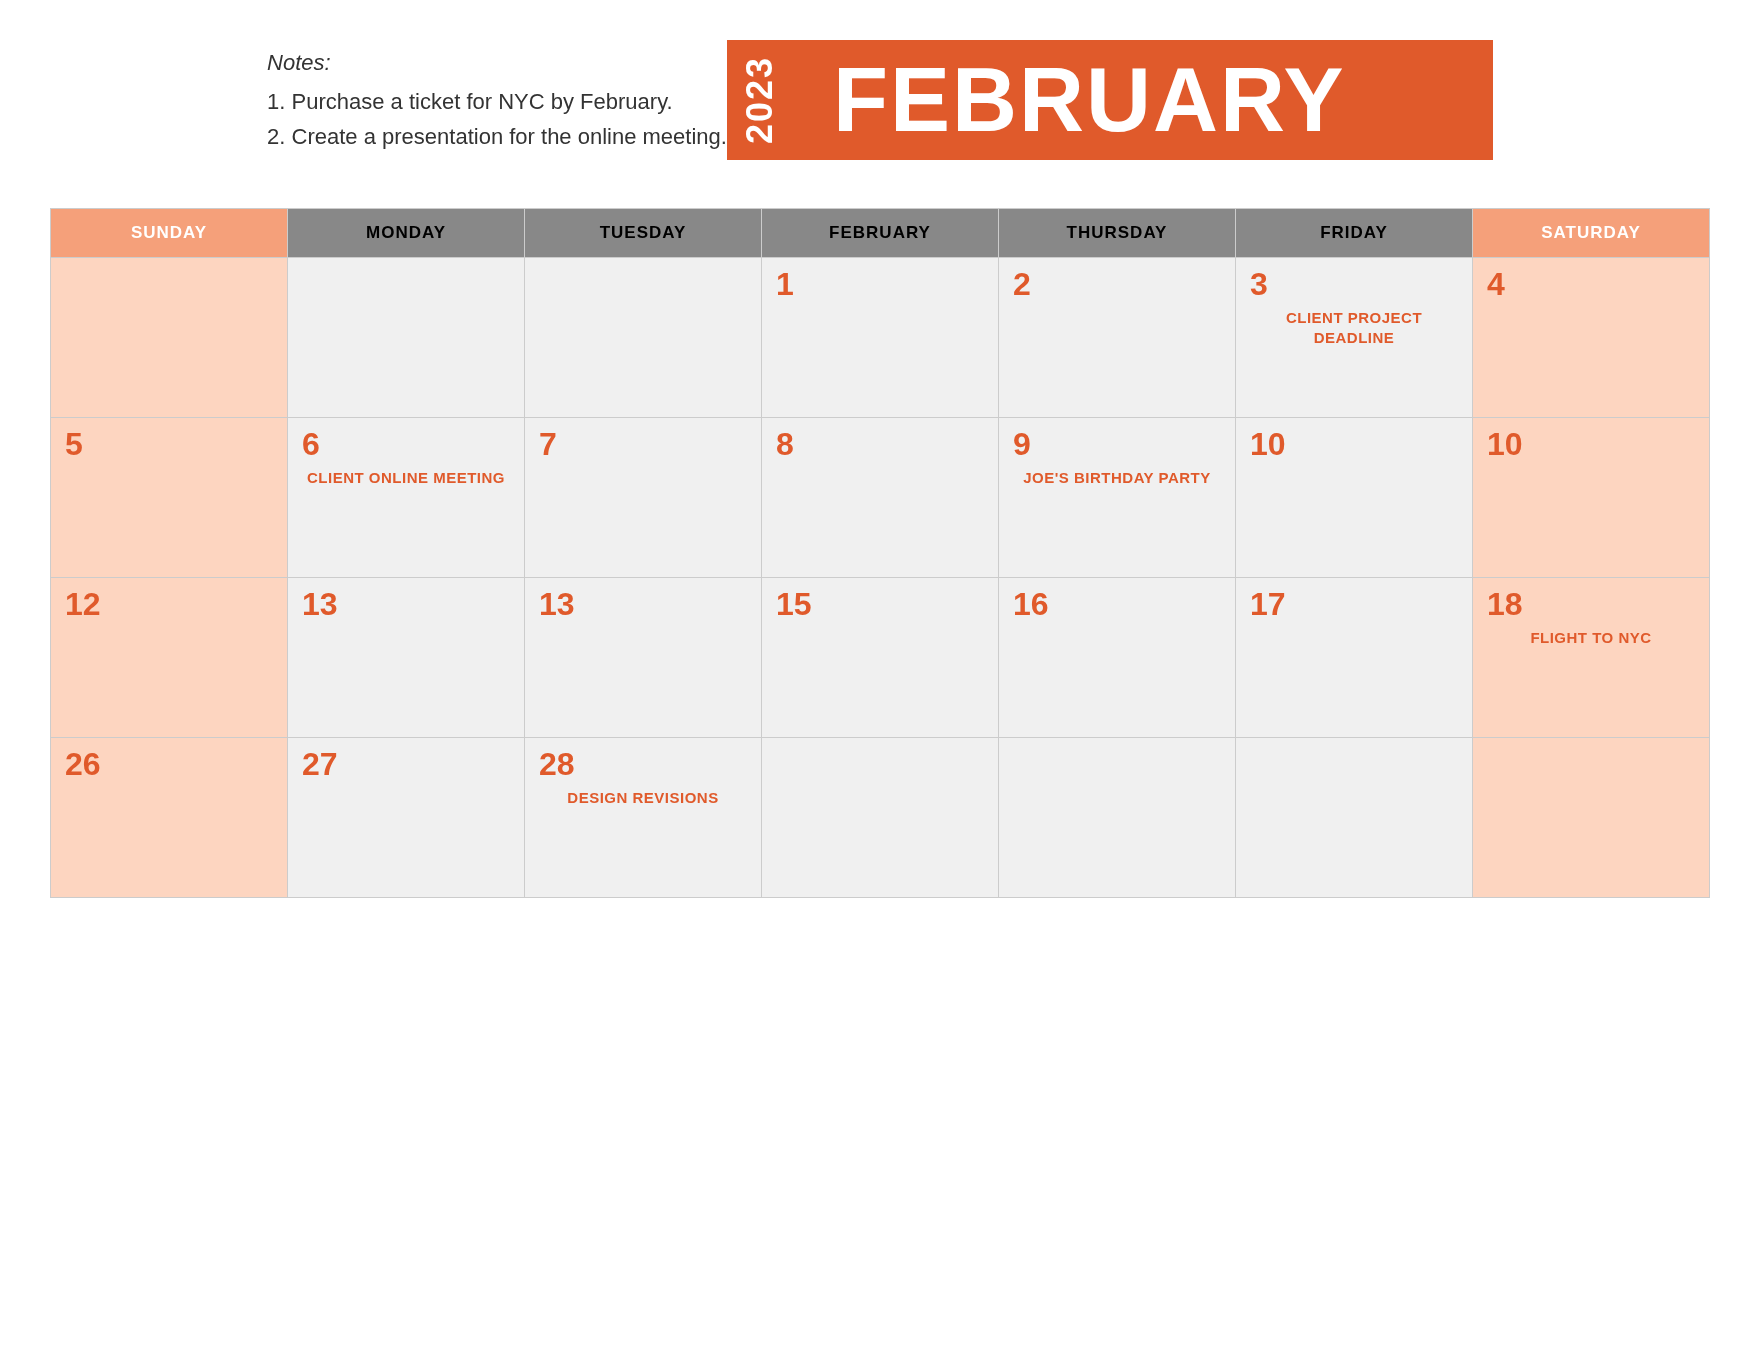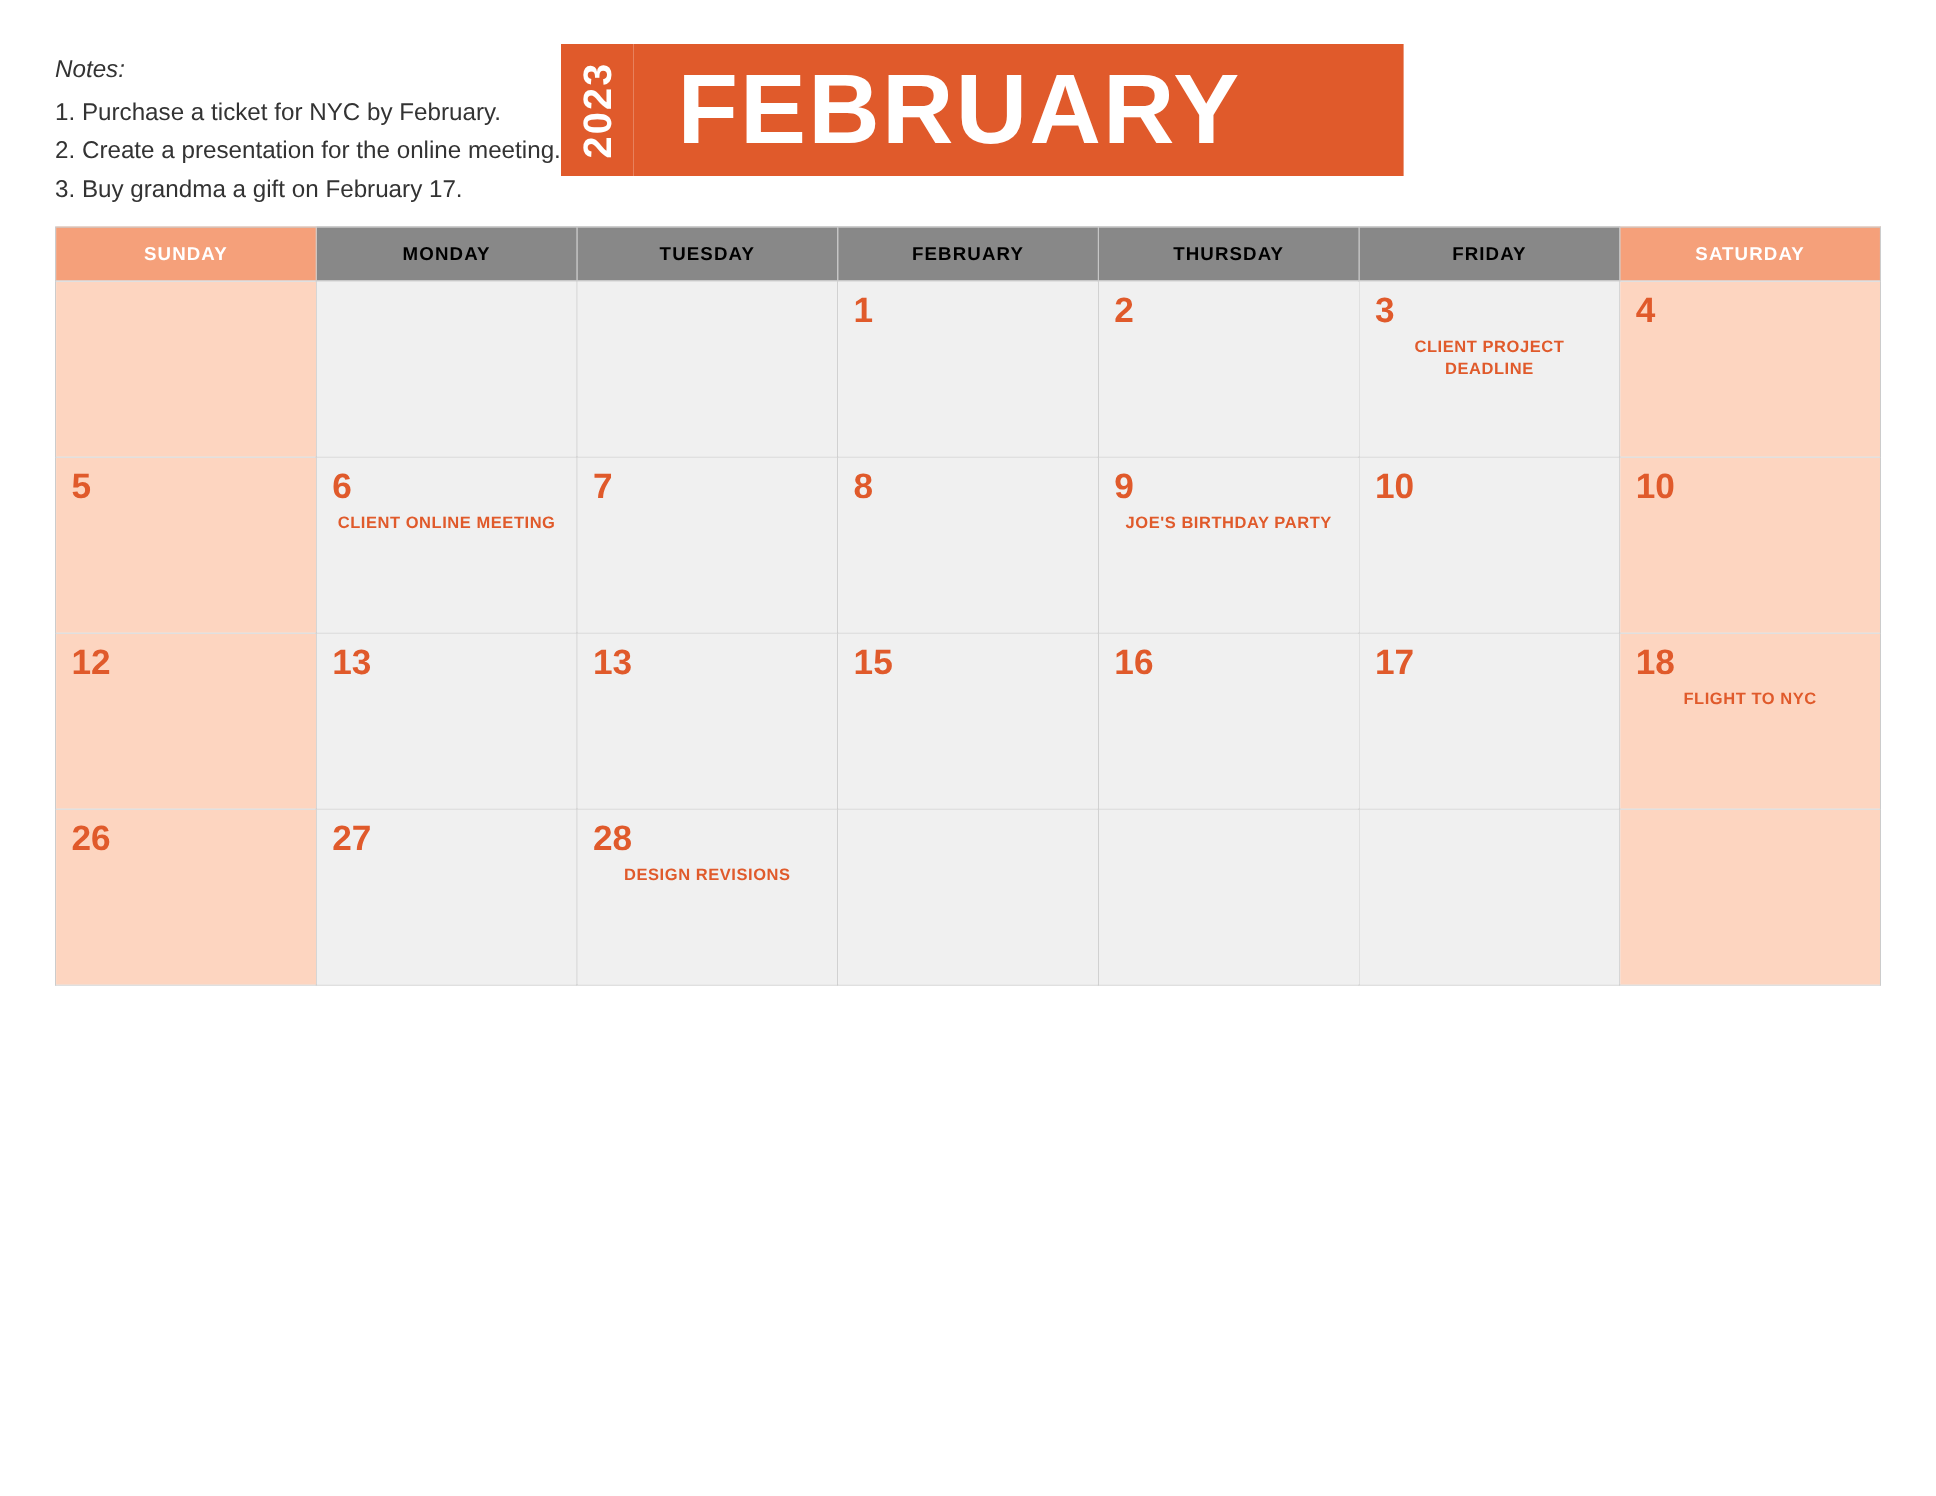--- a/index.html
+++ b/index.html
@@ -8,22 +8,22 @@
       font-family: 'Arial', sans-serif;
       width: 1760px;
       min-height: 1360px;
       padding: 40px 50px;
     }
 
     
     .top-section {
       display: flex;
       align-items: flex-start;
-      justify-content: flex-start;
-      margin-bottom: 16px;
+      justify-content: center;
+      margin-bottom: 48px;
     }
 
     .notes-area {
       padding-top: 10px;
     }
     .notes-title {
       font-style: italic;
       font-size: 22px;
       color: #333;
       margin-bottom: 8px;
@@ -134,21 +134,20 @@
     }
   </style>
 </head>
 <body>
 
 <div class="top-section">
   <div class="notes-area">
     <div class="notes-title">Notes:</div>
     <div class="notes-item">1. Purchase a ticket for NYC by February.</div>
     <div class="notes-item">2. Create a presentation for the online meeting.</div>
-    <div class="notes-item">3. Buy grandma a gift on February 17.</div>
   </div>
   <div class="month-header">
     <div class="year-badge">2023</div>
     <div class="month-name">FEBRUARY</div>
   </div>
 </div>
 
 <table class="calendar">
   <thead>
     <tr id="day-headers-row">

